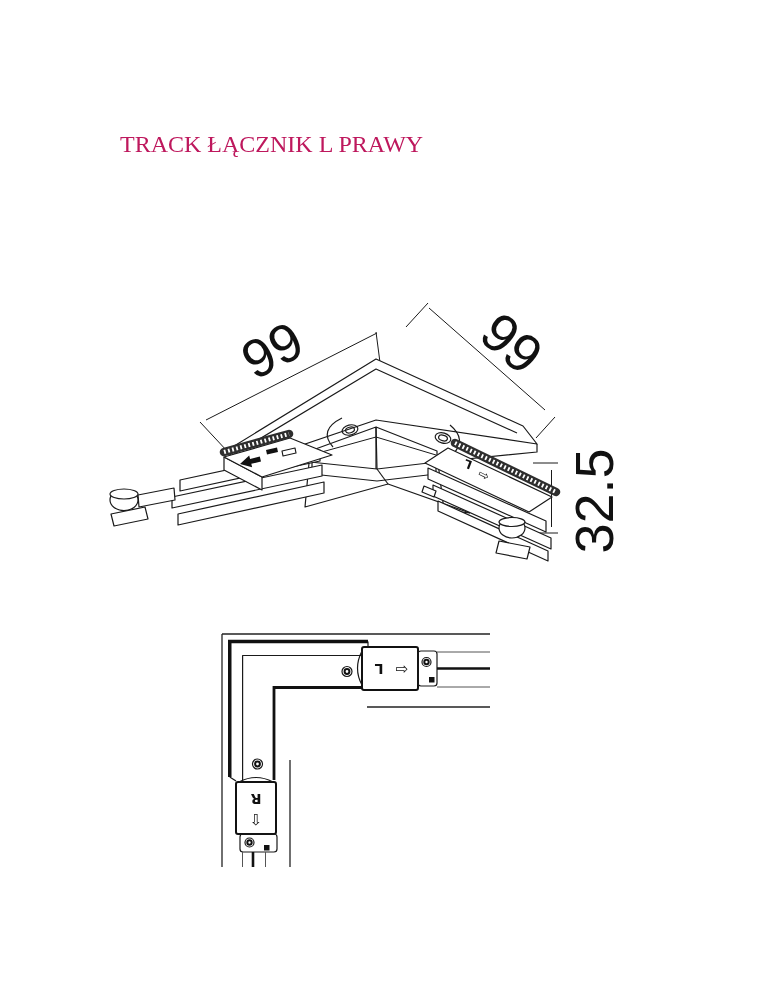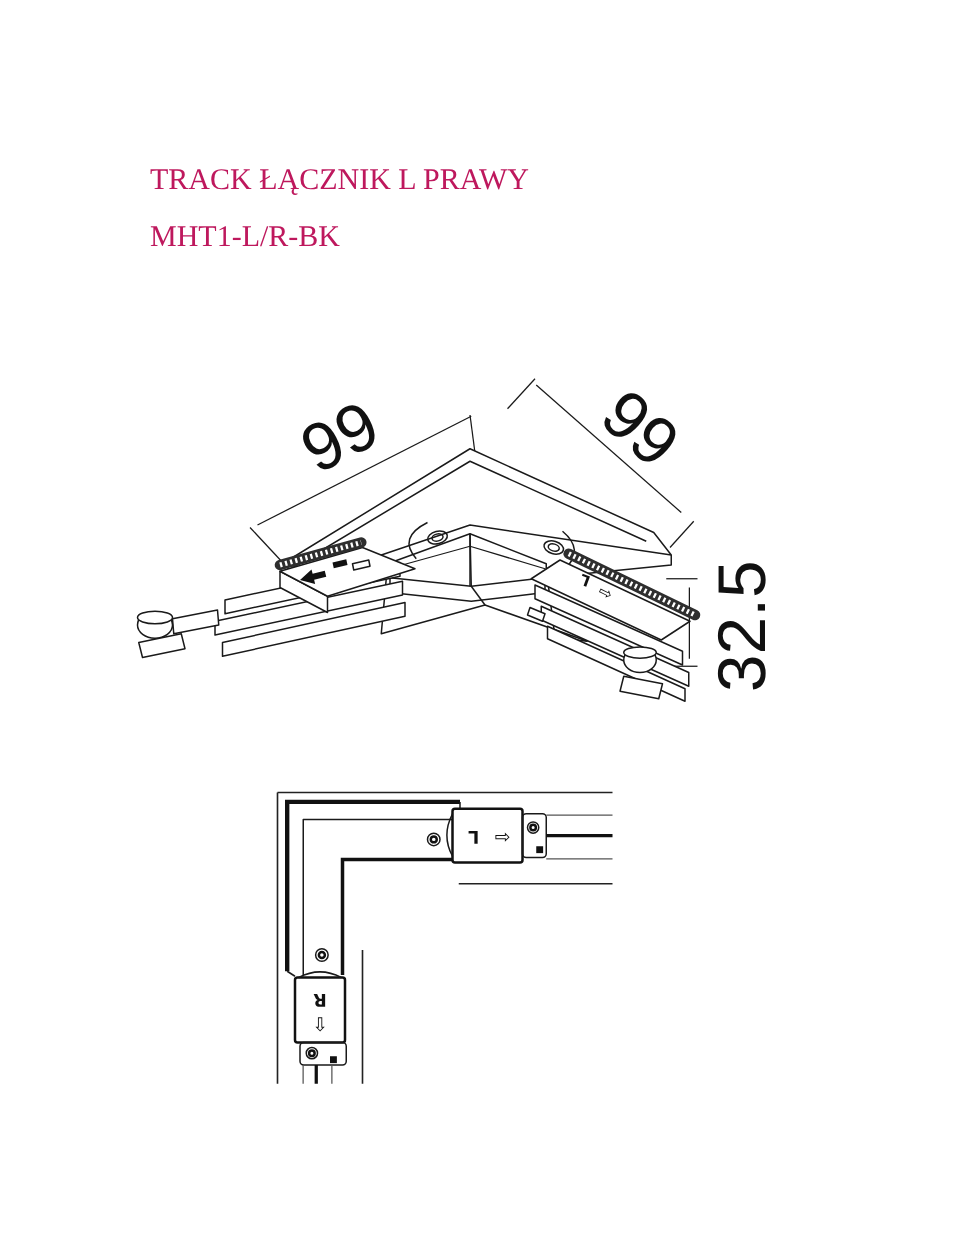--- a/index.html
+++ b/index.html
@@ -27,21 +27,20 @@
   .iarr{font-family:"DejaVu Sans",sans-serif;font-size:13px;fill:#111;text-anchor:middle;}
   .dk{fill:#111;stroke:none;}
 </style>
 </head>
 <body>
 
 <div id="page">
 
   <div id="title-block">
     <div>TRACK ŁĄCZNIK L PRAWY</div>
-    <div>MHT1-L/R-BK</div>
   </div>
 
   <svg width="774" height="1000" viewBox="0 0 774 1000">
 
     <g>
 
       <g>
         <path class="thin" d="M228,452 L200,422"></path>
         <path class="thin" d="M206,420 L377,333"></path>
         <path class="thin" d="M381,370 L376,332"></path>

